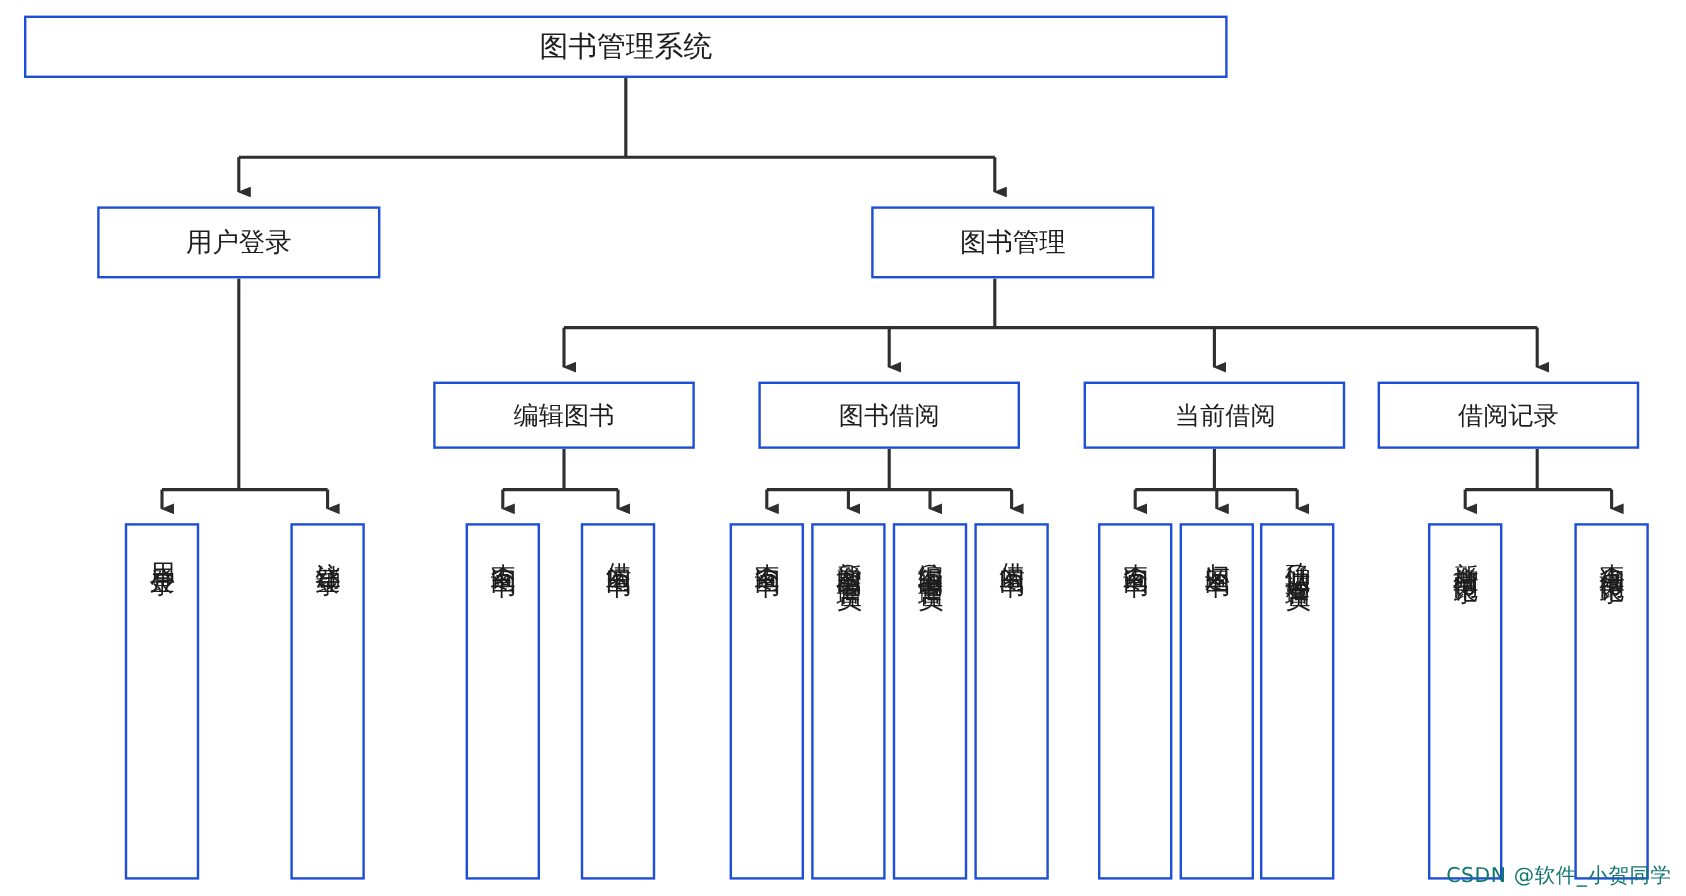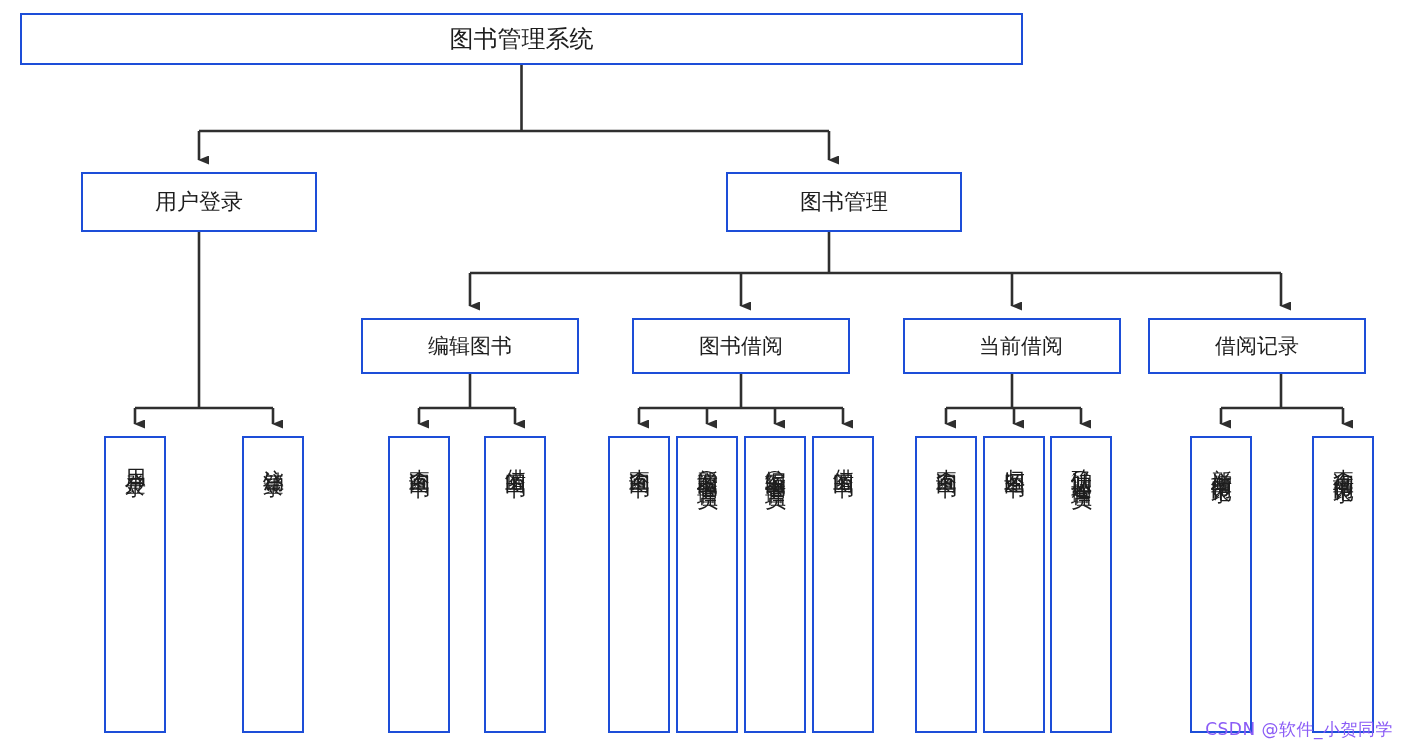--- a/index.html
+++ b/index.html
@@ -56,21 +56,21 @@
     top: 0;
     width: 1405px;
     height: 747px;
     pointer-events: none;
   }
   #watermark {
     position: absolute;
     right: 12px;
     bottom: 6px;
     font-size: 17px;
-    color: #8b5cf6;
+    color: #0f766e;
     letter-spacing: 0.5px;
     white-space: nowrap;
   }
 </style>
 </head>
 <body>
 
 <div id="diagram-root">
 
   <svg id="edge-layer" viewBox="0 0 1405 747" width="1405" height="747" xmlns="http://www.w3.org/2000/svg">

